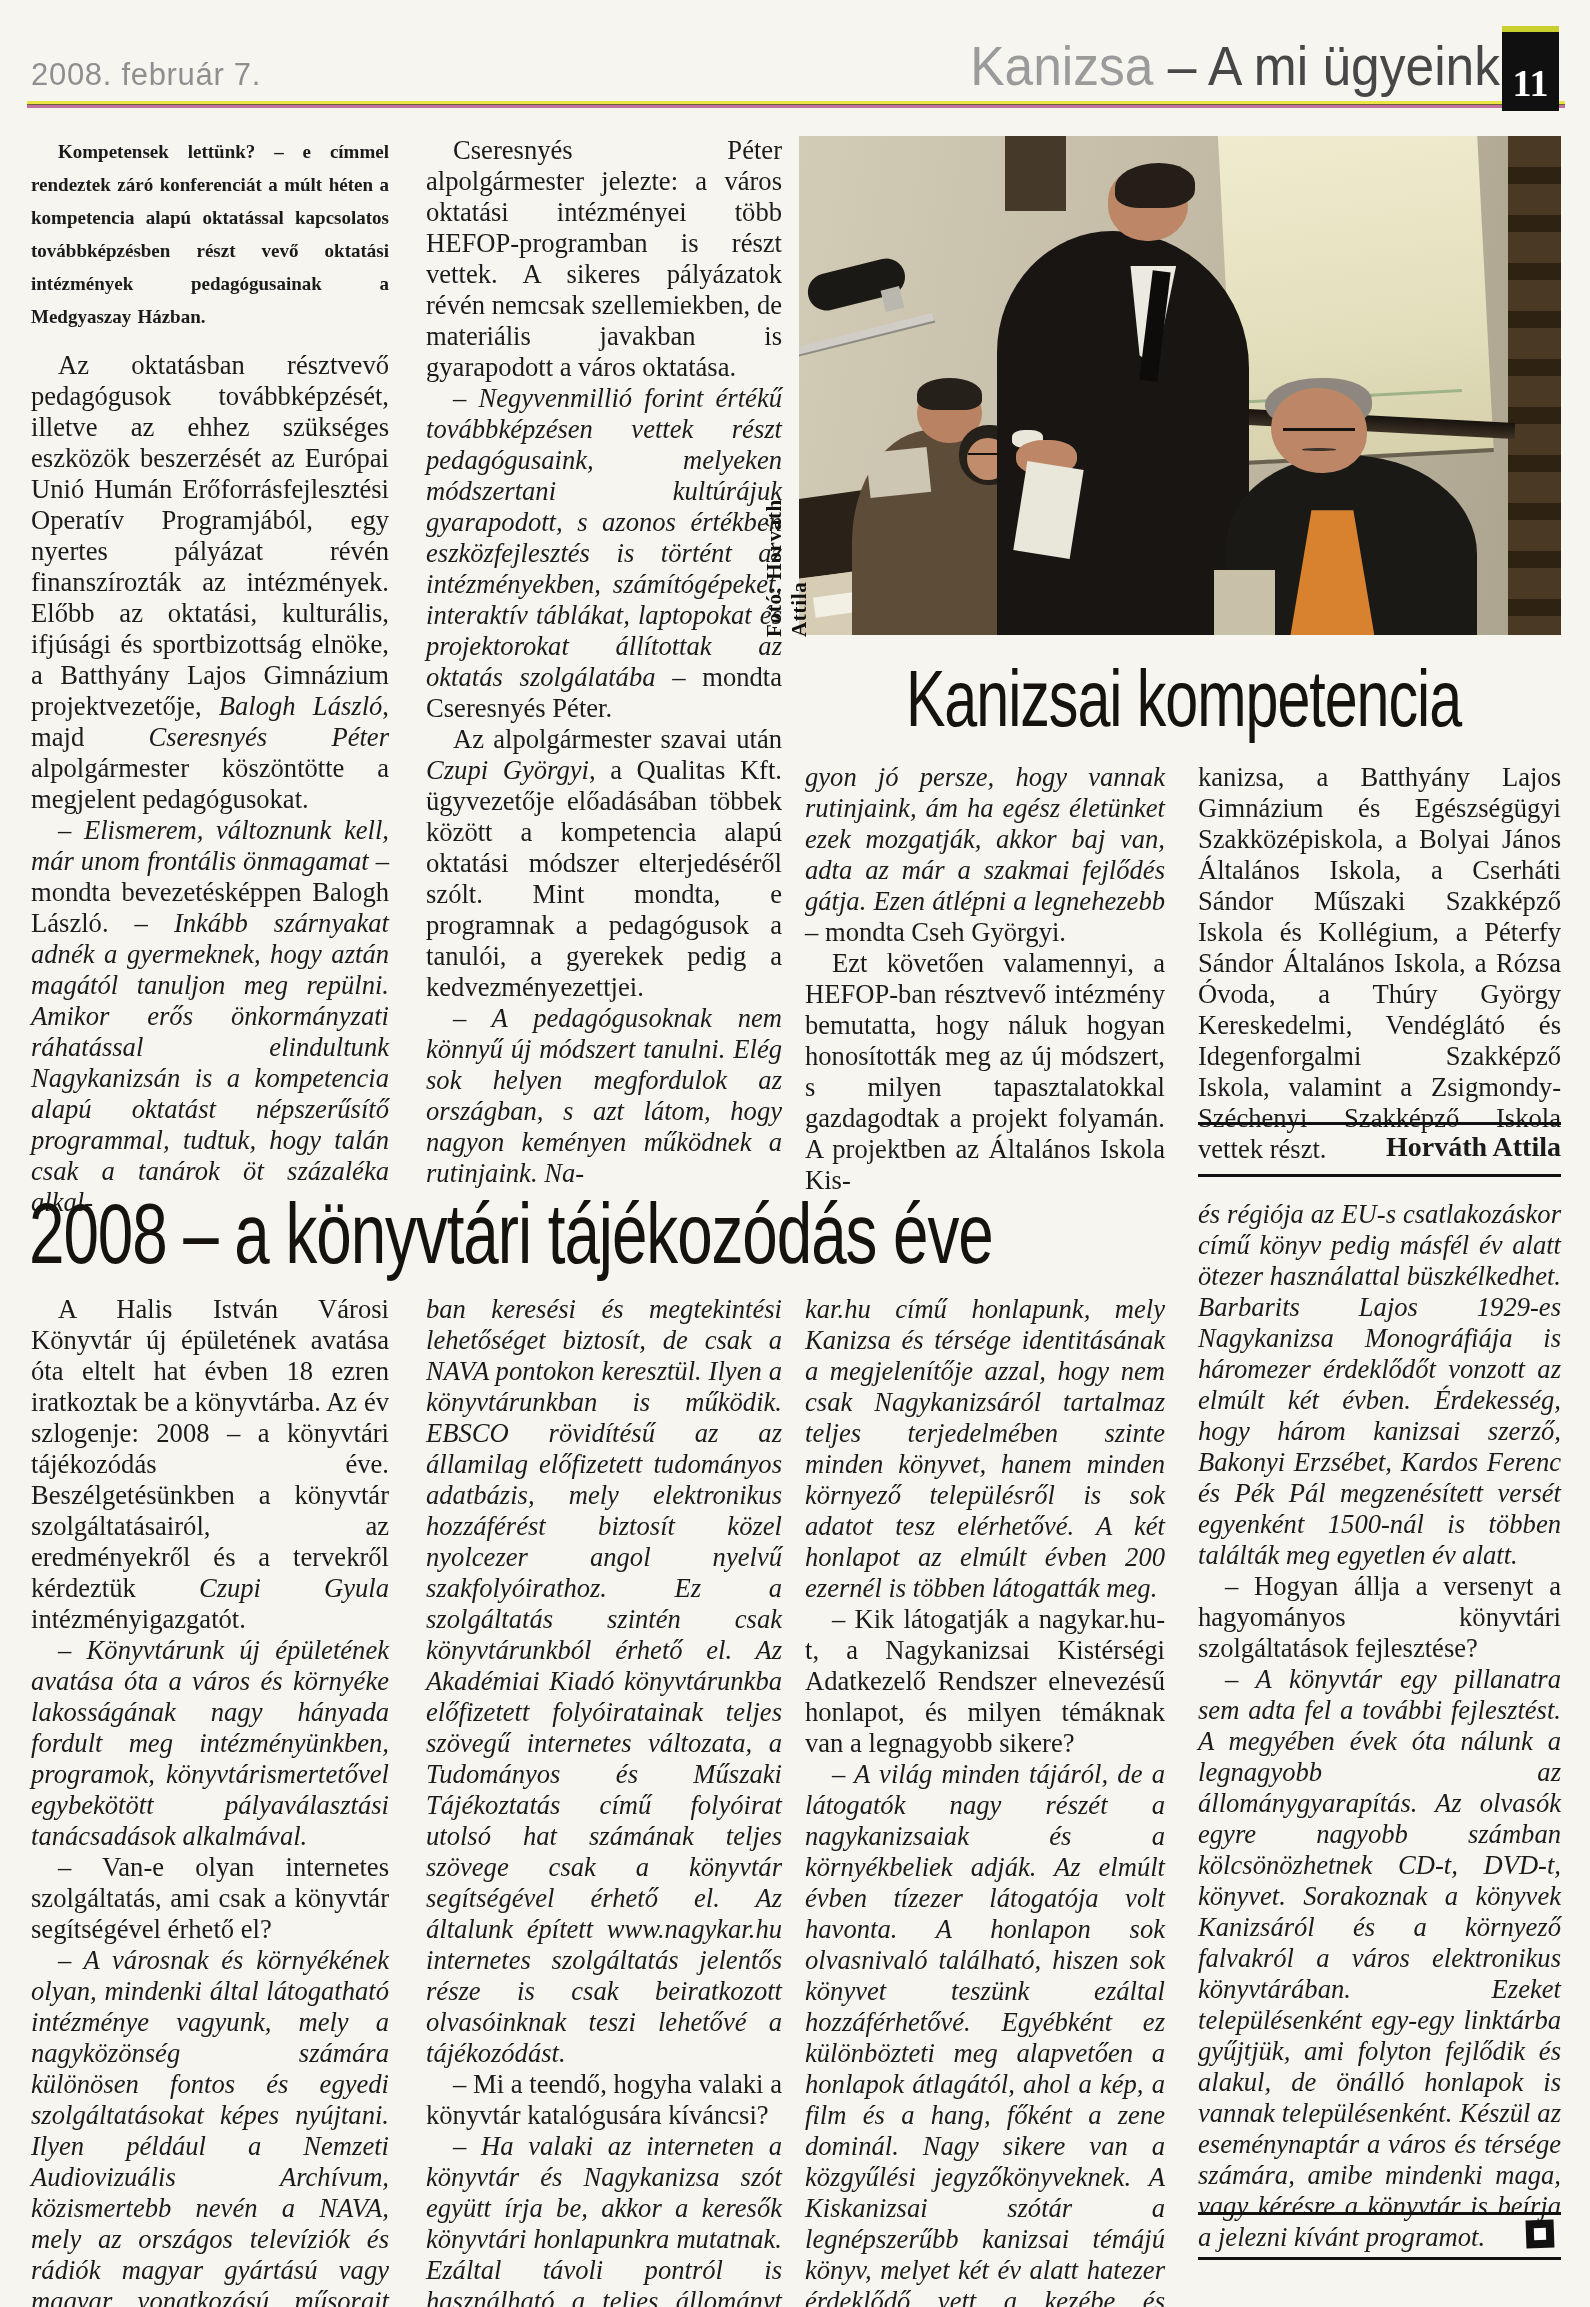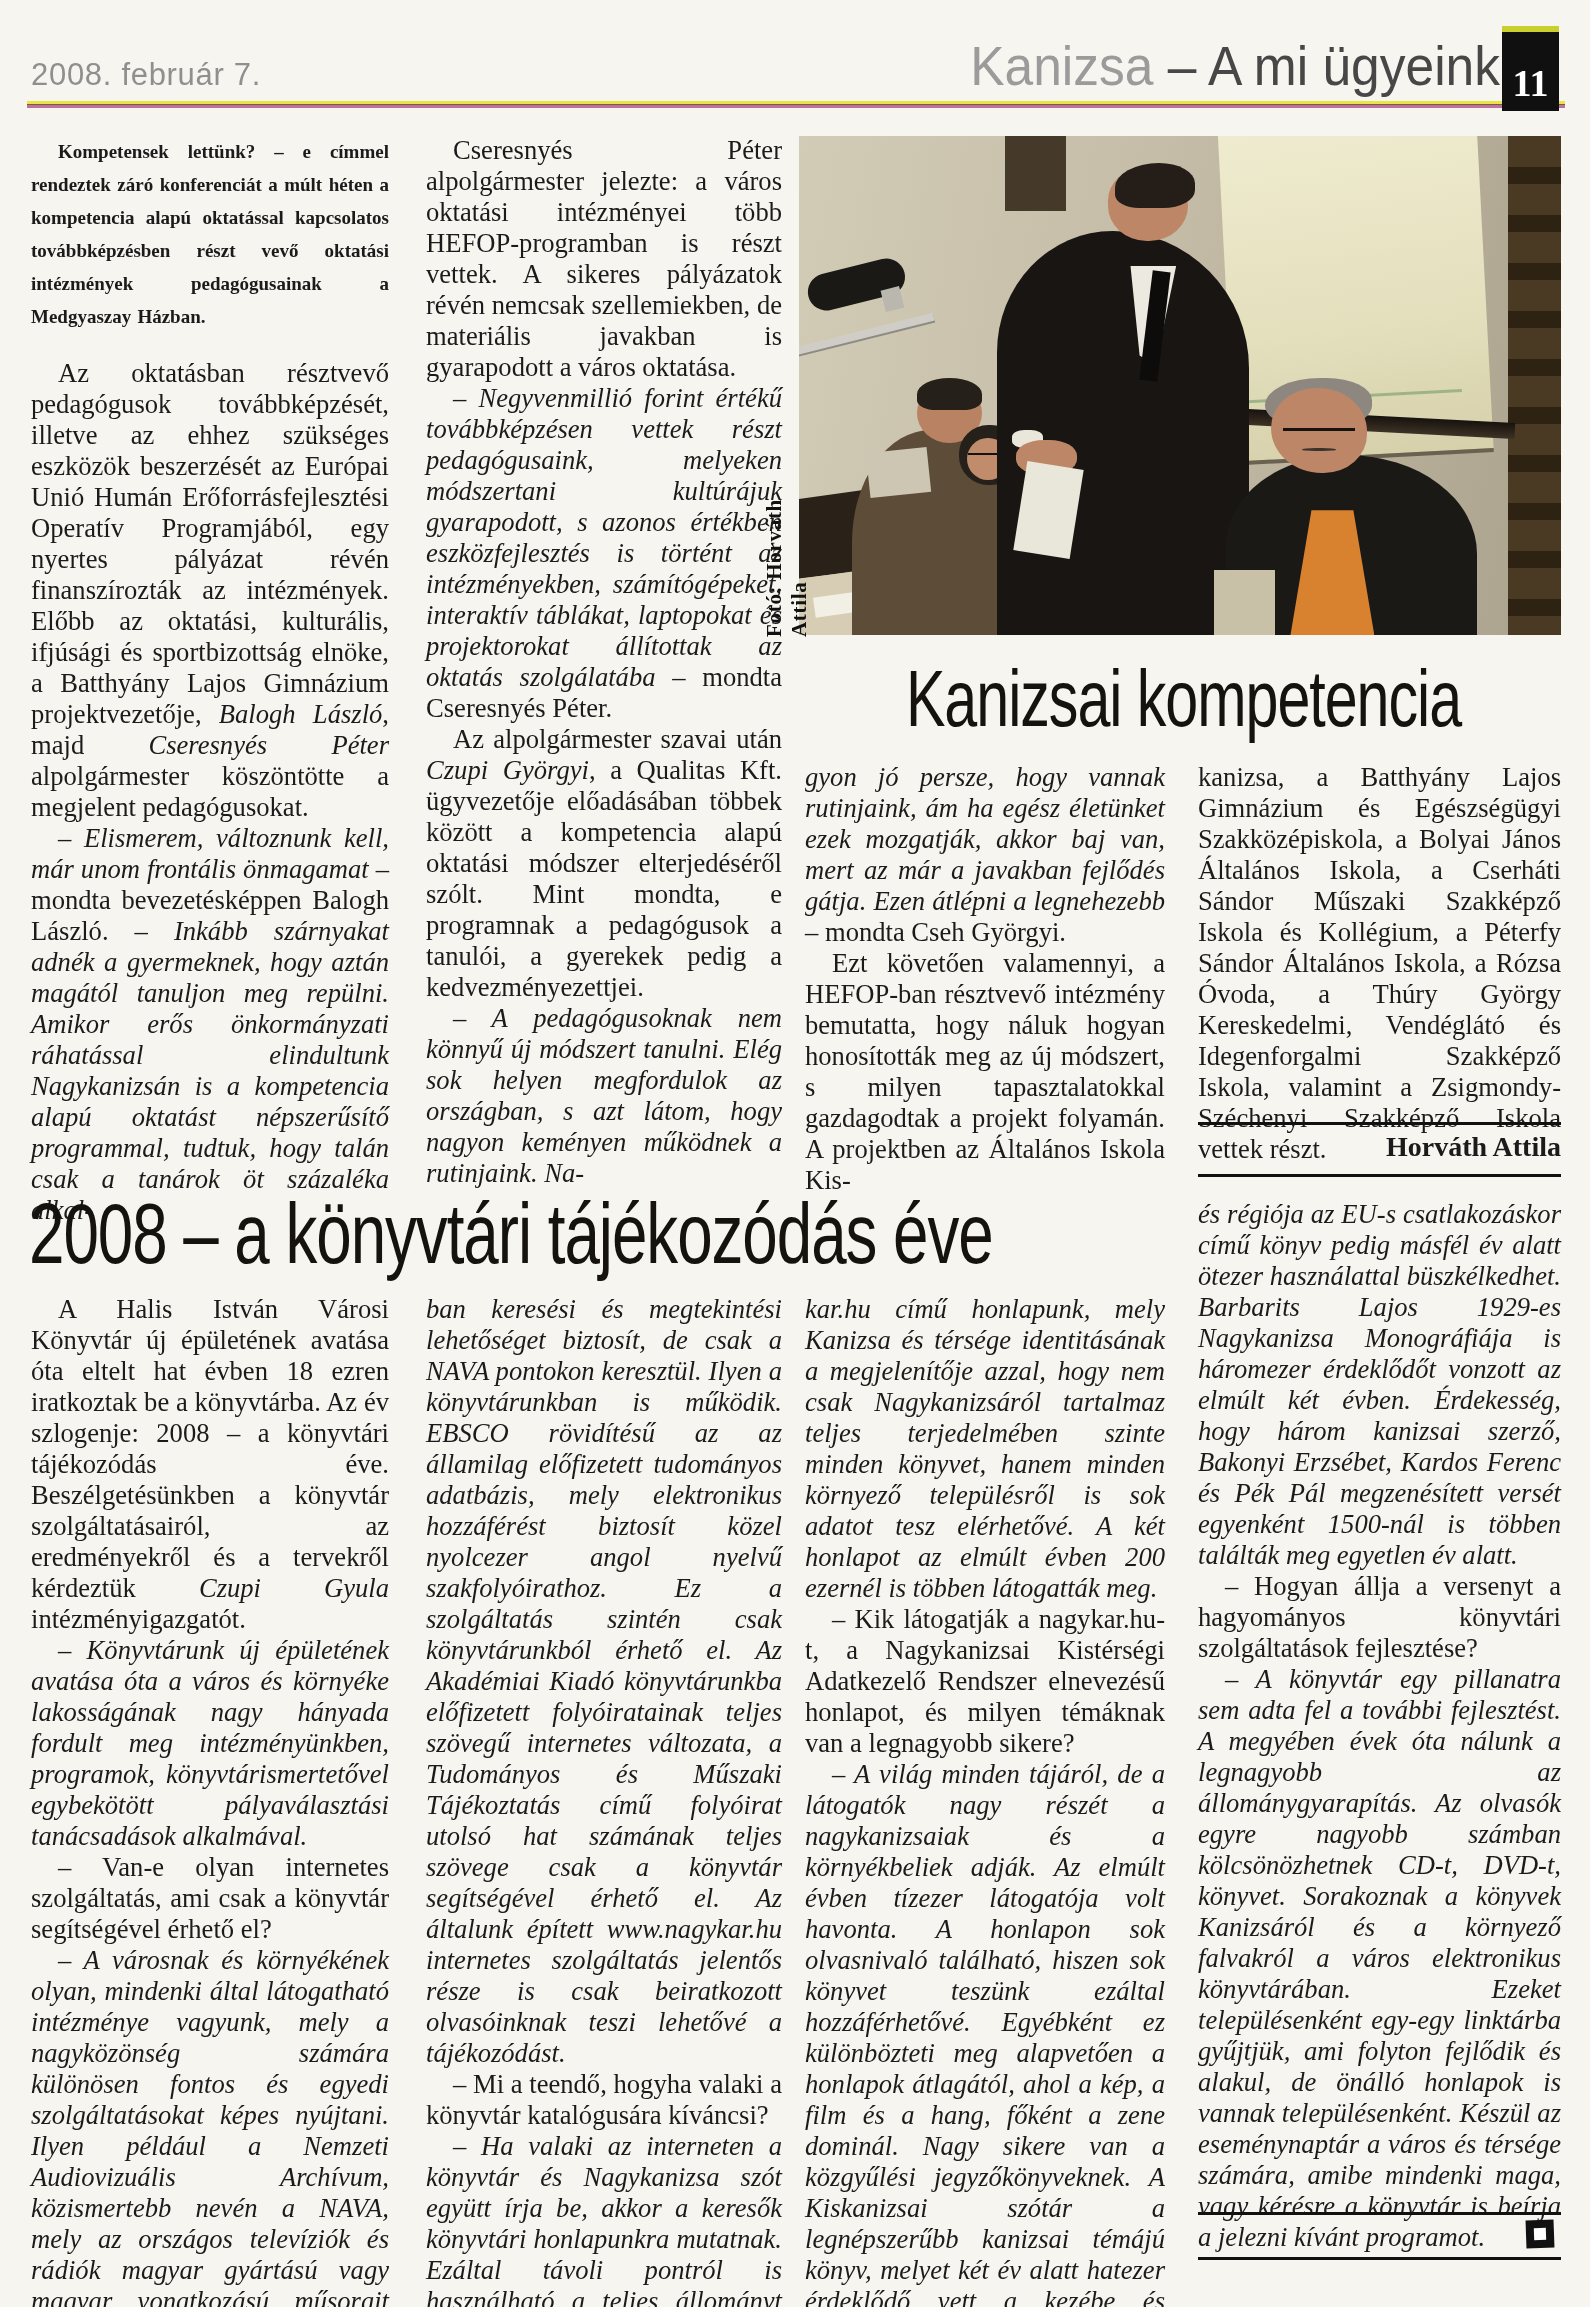--- a/index.html
+++ b/index.html
@@ -71,21 +71,21 @@
   .hl1{position:absolute;left:805px;top:653px;width:757px;text-align:center;font-size:80px;
         transform:scaleX(.74);transform-origin:center;}
   .hl2{position:absolute;left:29px;top:1185px;font-size:85px;
         transform:scaleX(.75);transform-origin:left center;}
   
   .col{position:absolute;font-size:26.6px;line-height:31px;text-align:justify;}
   .para{margin:0;text-indent:27px;}
   .para.cont{text-indent:0;}
   .para.ital{font-style:italic;}
   .para.lead{font-weight:bold;font-size:19px;line-height:33px;word-spacing:1.4px;}
-  .para.gap{margin-top:25px;}
+  .para.gap{margin-top:17px;}
   .a1c1{left:31px;top:135px;width:358px;}
   .a1c2{left:426px;top:135px;width:356px;}
   .a1c3{left:805px;top:762px;width:360px;}
   .a1c4{left:1198px;top:762px;width:363px;}
   .a2c1{left:31px;top:1294px;width:358px;}
   .a2c2{left:426px;top:1294px;width:356px;}
   .a2c3{left:805px;top:1294px;width:360px;}
   .a2c4{left:1198px;top:1199px;width:363px;}
   
   .rule4{position:absolute;height:3.4px;background:#111;}
@@ -151,21 +151,21 @@
       <p class="para gap">Az oktatásban résztvevő pedagógusok továbbképzését, illetve az ehhez szükséges eszközök beszerzését az Európai Unió Humán Erőforrásfejlesztési Operatív Programjából, egy nyertes pályázat révén finanszírozták az intézmények. Előbb az oktatási, kulturális, ifjúsági és sportbizottság elnöke, a Batthyány Lajos Gimnázium projektvezetője, <i>Balogh László</i>, majd <i>Cseresnyés Péter</i> alpolgármester köszöntötte a megjelent pedagógusokat.</p>
       <p class="para"><i>– Elismerem, változnunk kell, már unom frontális önmagamat –</i> mondta bevezetésképpen Balogh László. <i>– Inkább szárnyakat adnék a gyermeknek, hogy aztán magától tanuljon meg repülni. Amikor erős önkormányzati ráhatással elindultunk Nagykanizsán is a kompetencia alapú oktatást népszerűsítő programmal, tudtuk, hogy talán csak a tanárok öt százaléka alkal-</i></p>
     </div>
   <div class="col a1c2">
       <p class="para">Cseresnyés Péter alpolgármester jelezte: a város oktatási intézményei több HEFOP-programban is részt vettek. A sikeres pályázatok révén nemcsak szellemiekben, de materiális javakban is gyarapodott a város oktatása.</p>
       <p class="para"><i>– Negyvenmillió forint értékű továbbképzésen vettek részt pedagógusaink, melyeken módszertani kultúrájuk gyarapodott, s azonos értékben eszközfejlesztés is történt az intézményekben, számítógépeket, interaktív táblákat, laptopokat és projektorokat állítottak az oktatás szolgálatába –</i> mondta Cseresnyés Péter.</p>
       <p class="para">Az alpolgármester szavai után <i>Czupi Györgyi</i>, a Qualitas Kft. ügyvezetője előadásában többek között a kompetencia alapú oktatási módszer elterjedéséről szólt. Mint mondta, e programnak a pedagógusok a tanulói, a gyerekek pedig a kedvezményezettjei.</p>
       <p class="para"><i>– A pedagógusoknak nem könnyű új módszert tanulni. Elég sok helyen megfordulok az országban, s azt látom, hogy nagyon keményen működnek a rutinjaink. Na-</i></p>
     </div>
   <div class="col a1c3">
-      <p class="para cont"><i>gyon jó persze, hogy vannak rutinjaink, ám ha egész életünket ezek mozgatják, akkor baj van, mert az már a javakban fejlődés gátja. Ezen átlépni a legnehezebb –</i> mondta Cseh Györgyi.</p>
+      <p class="para cont"><i>gyon jó persze, hogy vannak rutinjaink, ám ha egész életünket ezek mozgatják, akkor baj van, adta az már a szakmai fejlődés gátja. Ezen átlépni a legnehezebb –</i> mondta Cseh Györgyi.</p>
       <p class="para">Ezt követően valamennyi, a HEFOP-ban résztvevő intézmény bemutatta, hogy náluk hogyan honosították meg az új módszert, s milyen tapasztalatokkal gazdagodtak a projekt folyamán. A projektben az Általános Iskola Kis-</p>
     </div>
   <div class="col a1c4">
       <p class="para cont">kanizsa, a Batthyány Lajos Gimnázium és Egészségügyi Szakközépiskola, a Bolyai János Általános Iskola, a Cserháti Sándor Műszaki Szakképző Iskola és Kollégium, a Péterfy Sándor Általános Iskola, a Rózsa Óvoda, a Thúry György Kereskedelmi, Vendéglátó és Idegenforgalmi Szakképző Iskola, valamint a Zsigmondy-Széchenyi Szakképző Iskola vettek részt.</p>
     </div>
   <div class="rule4" style="left:1198px;top:1122px;width:363px;"></div>
   <div class="byline">Horváth Attila</div>
   <div class="rule4" style="left:1198px;top:1174px;width:363px;"></div>
 
   <div class="headline hl2">2008 – a könyvtári tájékozódás éve</div>

